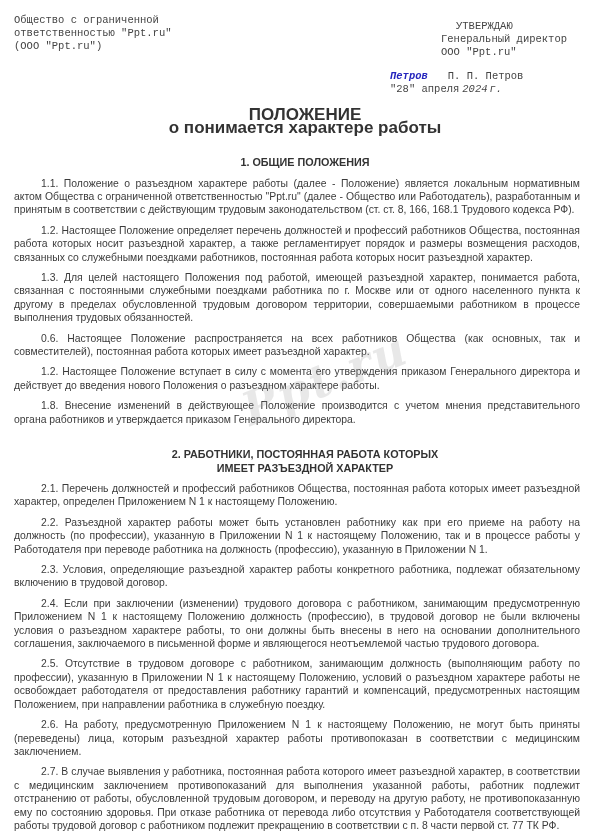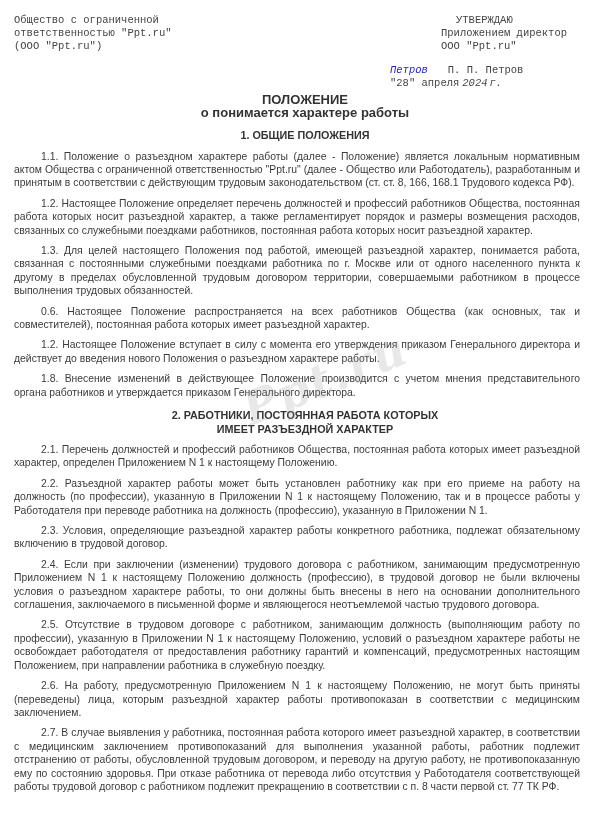--- a/index.html
+++ b/index.html
@@ -37,45 +37,45 @@
   .top {
     display: flex;
     justify-content: space-between;
     font-family: "Liberation Mono", "DejaVu Sans Mono", monospace;
     font-size: 10.5px;
     line-height: 13px;
     color: #444444;
   }
   .top-left { width: 220px; }
   .top-right { width: 206px; }
-  .approve-line { padding-left: 66px; }
+  .approve-line { padding-left: 66px; margin-top: 6px; }
   .pos-line { padding-left: 51px; }
   .sig-row { margin-top: 11px; white-space: nowrap; }
   .sig {
     color: #2424bd;
-    font-weight: normal;
+    font-weight: bold;
     font-style: italic;
     text-align: right;
   }
   .signer { margin-left: 20px; }
   .date-row { white-space: nowrap; }
   .date-year { font-style: italic; margin: 4px 2px 0 3px; }
   .date-suffix { font-style: italic; }
   
   .doc-title {
-    margin-top: 3px;
+    margin-top: 12px;
     text-align: center;
     font-weight: bold;
-    font-size: 13px;
+    font-size: 17px;
     line-height: 13px;
     color: #333333;
   }
   
   .sec-head {
-    margin-top: 10px;
+    margin-top: 22px;
     text-align: center;
     font-weight: bold;
     font-size: 10.8px;
     line-height: 13.5px;
     color: #333333;
   }
   .para {
     margin: 7px 16px 0 0;
     font-size: 10.4px;
     line-height: 13.4px;
@@ -91,21 +91,21 @@
   <div class="watermark">Ppt.ru</div>
 
   <div class="top">
     <div class="top-left">
       <div>Общество с ограниченной</div>
       <div>ответственностью "Ppt.ru"</div>
       <div>(ООО "Ppt.ru")</div>
     </div>
     <div class="top-right">
       <div class="approve-line">УТВЕРЖДАЮ</div>
-      <div class="pos-line">Приложением директор</div>
+      <div class="pos-line">Генеральный директор</div>
       <div class="pos-line">ООО "Ppt.ru"</div>
       <div class="sig-row">
         <span class="sig">Петров</span><span class="signer">П. П. Петров</span>
       </div>
       <div class="date-row">
         <span>"28" апреля</span><span class="date-year">2024</span><span class="date-suffix">г.</span>
       </div>
     </div>
   </div>
 

